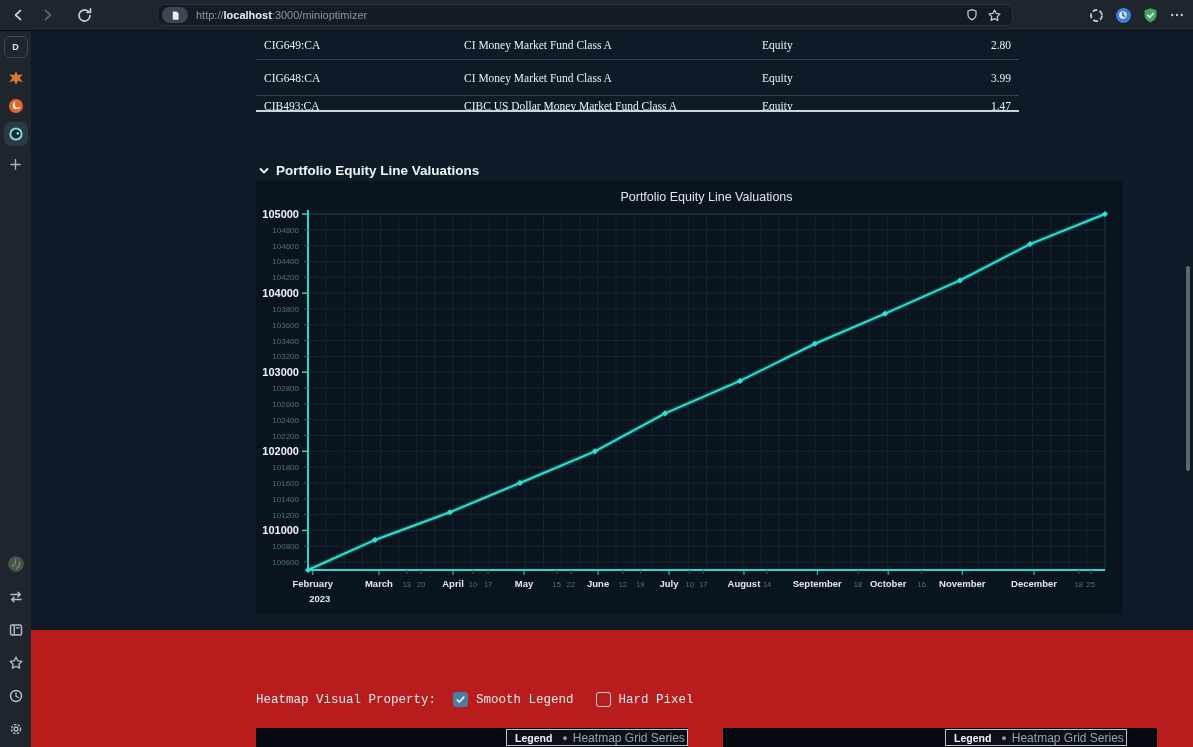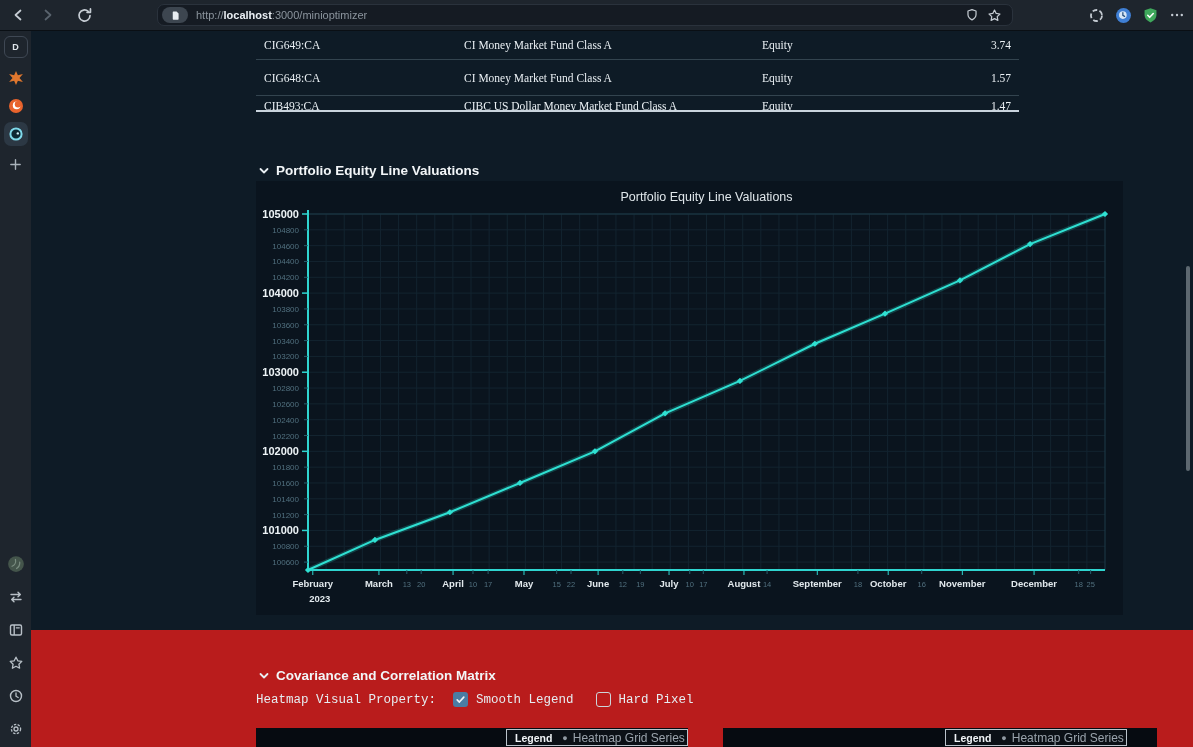--- a/index.html
+++ b/index.html
@@ -199,27 +199,27 @@
     </div>
   </div>
 
   <div id="content">
 
     <div id="fund-table">
       <div class="trow" id="trow-0">
         <span class="c1">CIG649:CA</span>
         <span class="c2">CI Money Market Fund Class A</span>
         <span class="c3">Equity</span>
-        <span class="c4">3.74</span>
+        <span class="c4">2.80</span>
       </div>
       <div class="trow" id="trow-1">
         <span class="c1">CIG648:CA</span>
         <span class="c2">CI Money Market Fund Class A</span>
         <span class="c3">Equity</span>
-        <span class="c4">1.57</span>
+        <span class="c4">3.99</span>
       </div>
       <div class="trow" id="trow-2">
         <span class="c1">CIB493:CA</span>
         <span class="c2">CIBC US Dollar Money Market Fund Class A</span>
         <span class="c3">Equity</span>
         <span class="c4">1.47</span>
       </div>
     </div>
 
     <div class="section-header" id="sec-equity">
@@ -411,26 +411,20 @@
           <rect x="406.856" y="230.16" width="4.4" height="4.4" fill="#2fe0d2" transform="rotate(45 409.056 232.35999999999999)"></rect>
           <rect x="481.77400000000006" y="197.72444444444446" width="4.4" height="4.4" fill="#2fe0d2" transform="rotate(45 483.97400000000005 199.92444444444445)"></rect>
           <rect x="556.692" y="160.54222222222225" width="4.4" height="4.4" fill="#2fe0d2" transform="rotate(45 558.892 162.74222222222224)"></rect>
           <rect x="626.828" y="130.48000000000002" width="4.4" height="4.4" fill="#2fe0d2" transform="rotate(45 629.028 132.68)"></rect>
           <rect x="701.7459999999999" y="97.25333333333332" width="4.4" height="4.4" fill="#2fe0d2" transform="rotate(45 703.9459999999999 99.45333333333332)"></rect>
           <rect x="771.882" y="60.8622222222222" width="4.4" height="4.4" fill="#2fe0d2" transform="rotate(45 774.082 63.0622222222222)"></rect>
           <rect x="846.8" y="30.8" width="4.4" height="4.4" fill="#2fe0d2" transform="rotate(45 849 33)"></rect>
         </svg>
     </div>
 
-    <div class="section-header" id="sec-cov">
-      <svg class="icon" width="12" height="12" viewBox="0 0 12 12">
-          <path d="M2.5 4l3.5 3.5L9.5 4" fill="none" stroke="#e8eef2" stroke-width="1.8" stroke-linecap="round" stroke-linejoin="round"></path>
-        </svg>
-      <span>Covariance and Correlation Matrix</span>
-    </div>
 
     <div id="heatmap-controls">
       <span class="ctl-label">Heatmap Visual Property:</span>
       <div class="checkbox checked" id="cb-smooth">
         <svg class="icon" width="11" height="11" viewBox="0 0 12 12">
             <path d="M2.4 6.4l2.4 2.4 4.8-5.4" fill="none" stroke="#eef4f8" stroke-width="1.8" stroke-linecap="round" stroke-linejoin="round"></path>
           </svg>
       </div>
       <span class="cb-label">Smooth Legend</span>
       <div class="checkbox unchecked" id="cb-hard"></div>

